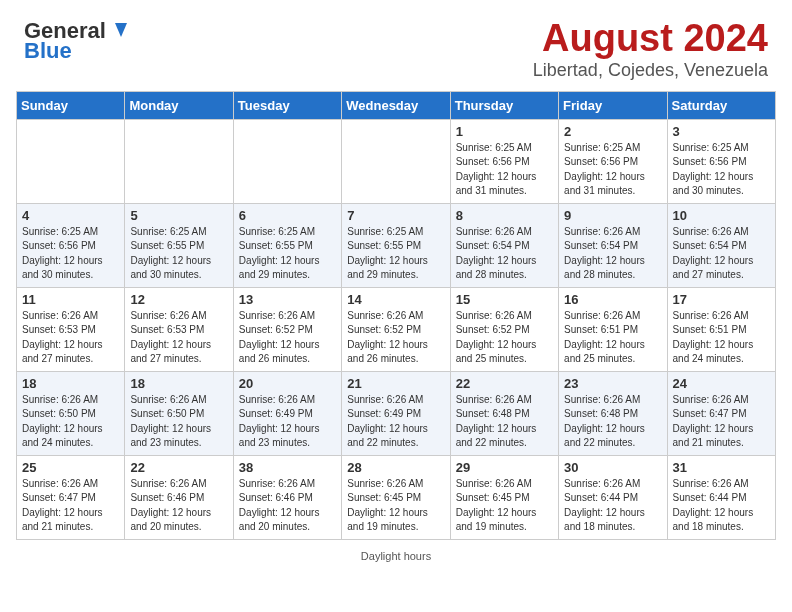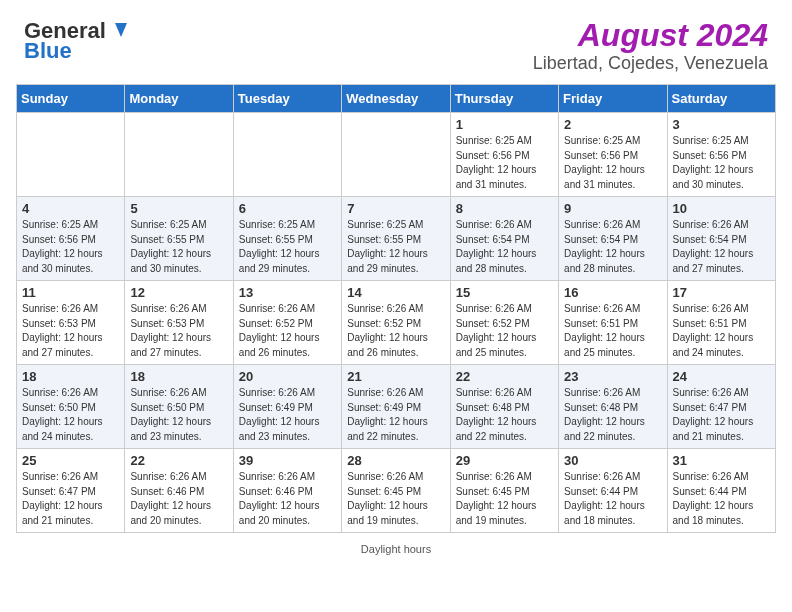--- a/index.html
+++ b/index.html
@@ -17,25 +17,24 @@
     }
     .logo {
       display: flex;
       flex-direction: column;
       align-items: flex-start;
     }
     .title-area {
       text-align: right;
     }
     .main-title {
-      font-size: 32px;
+      font-size: 38px;
       font-weight: bold;
-      color: #a21caf;
+      color: #b91c1c;
       line-height: 1.1;
-      font-style: italic;
     }
     .subtitle {
       font-size: 18px;
       color: #555;
     }
     .calendar {
       width: 100%;
       border-collapse: collapse;
       padding: 0 8px;
       margin: 0 8px;
@@ -309,21 +308,21 @@
 and 21 minutes.</div>
           </td>
           <td>
             <span class="day-number">22</span>
             <div class="day-info" style="white-space: pre-line;">Sunrise: 6:26 AM
 Sunset: 6:46 PM
 Daylight: 12 hours
 and 20 minutes.</div>
           </td>
           <td>
-            <span class="day-number">39</span>
+            <span class="day-number">38</span>
             <div class="day-info" style="white-space: pre-line;">Sunrise: 6:26 AM
 Sunset: 6:46 PM
 Daylight: 12 hours
 and 20 minutes.</div>
           </td>
           <td>
             <span class="day-number">28</span>
             <div class="day-info" style="white-space: pre-line;">Sunrise: 6:26 AM
 Sunset: 6:45 PM
 Daylight: 12 hours

